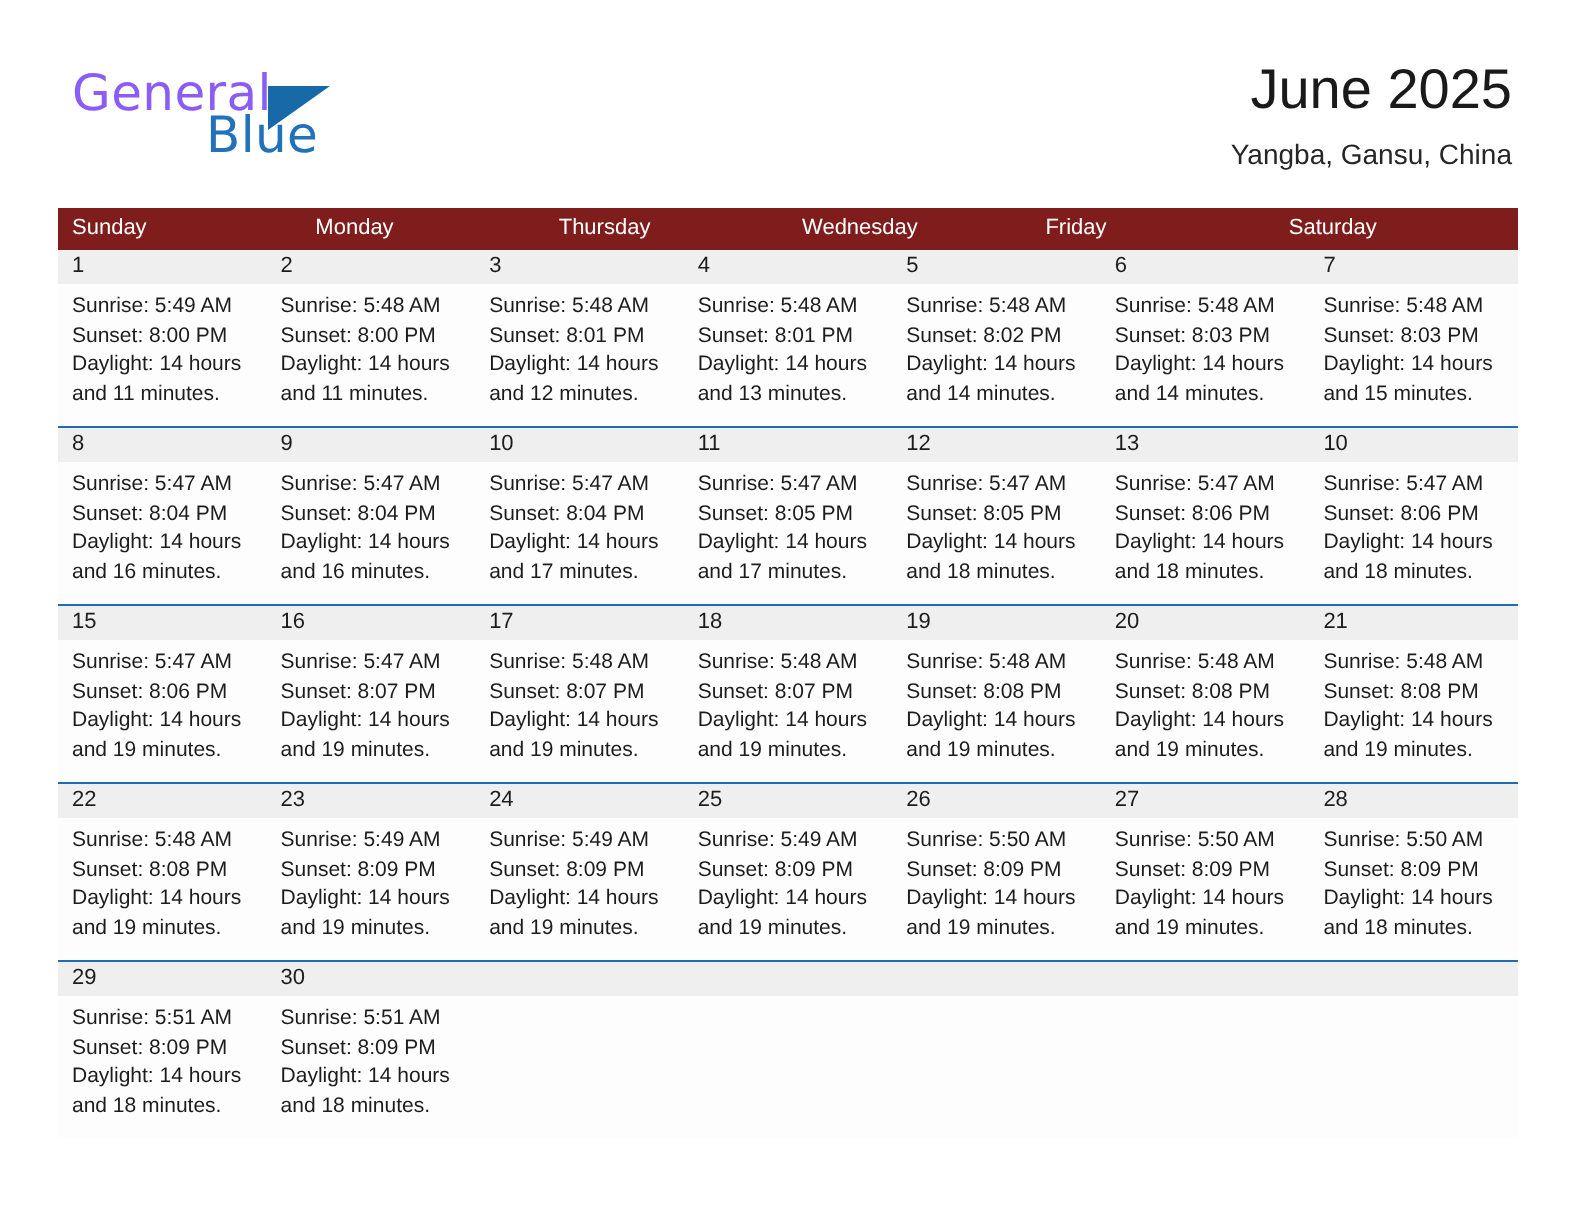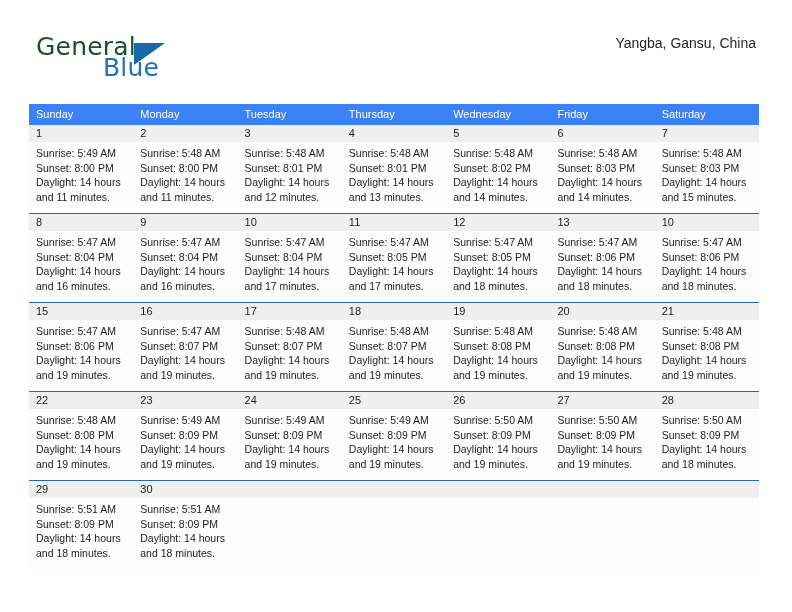--- a/index.html
+++ b/index.html
@@ -34,21 +34,21 @@
     top: 32px;
     width: 220px;
     height: 56px;
   }
   .brand-general {
     position: absolute;
     left: 0;
     top: 0;
     font-size: 25px;
     letter-spacing: 0.2px;
-    color: #14532d;
+    color: #8b5cf6;
     font-family: "DejaVu Sans", sans-serif;
     font-weight: 400;
   }
   .brand-blue {
     position: absolute;
     left: 31px;
     top: 21px;
     font-size: 25px;
     letter-spacing: 0.2px;
     color: #2272bb;
@@ -91,21 +91,21 @@
 
   
   .calendar {
     position: absolute;
     left: 29px;
     top: 104px;
     width: 730px;
   }
   .weekday-row {
     display: flex;
-    background: #3b82f6;
+    background: #7f1d1d;
   }
   .weekday-cell {
     flex: 1 1 0;
     height: 21px;
     line-height: 21px;
     color: #ffffff;
     font-size: 11px;
     padding-left: 7px;
     box-sizing: border-box;
     overflow: hidden;
@@ -156,31 +156,31 @@
 
   <div class="masthead">
 
     <div class="brand">
       <span class="brand-general">General</span>
       <span class="brand-triangle"></span>
       <span class="brand-blue">Blue</span>
     </div>
 
     <div class="title-block">
+      <div class="cal-title">June 2025</div>
       <div class="cal-subtitle">Yangba, Gansu, China</div>
     </div>
 
   </div>
 
   <div class="calendar">
 
     <div class="weekday-row">
       <div class="weekday-cell">Sunday</div>
       <div class="weekday-cell">Monday</div>
-      <div class="weekday-cell">Tuesday</div>
       <div class="weekday-cell">Thursday</div>
       <div class="weekday-cell">Wednesday</div>
       <div class="weekday-cell">Friday</div>
       <div class="weekday-cell">Saturday</div>
     </div>
 
     <div id="weeks-container">
         <div class="week-row first">
           <div class="day-cell">
             <div class="day-number-band">1</div>

